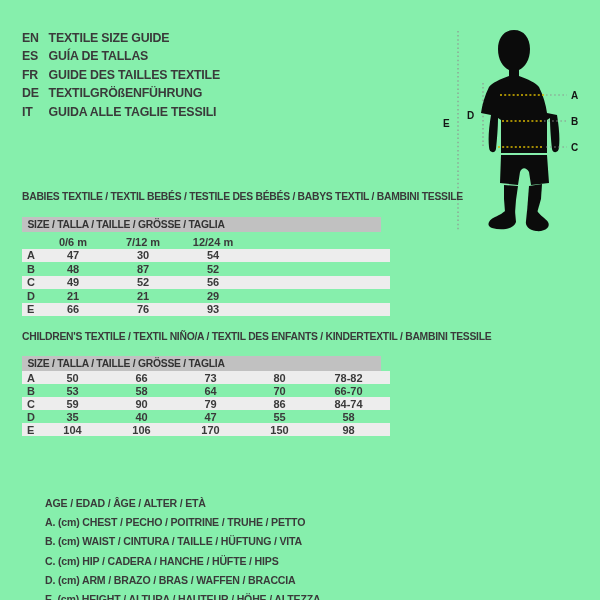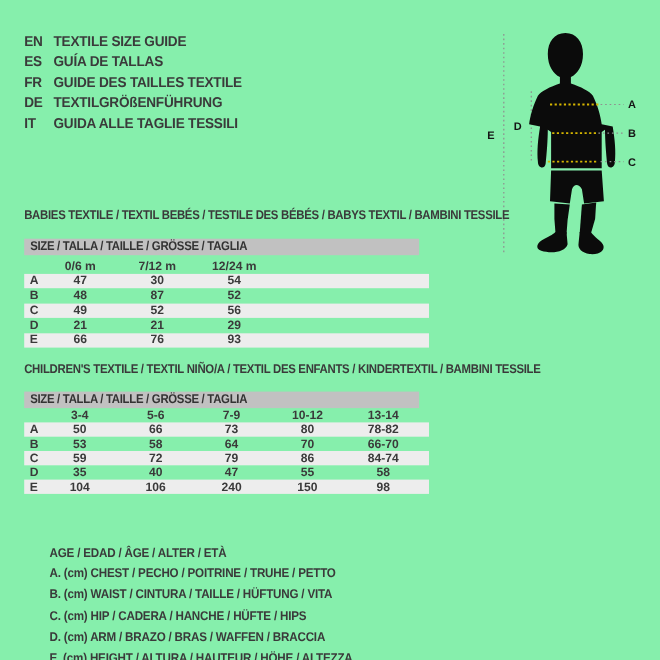--- a/index.html
+++ b/index.html
@@ -161,29 +161,20 @@
       <span class="cell">93</span>
       <span class="cell"></span>
     </div>
   </div>
 
   <div class="sec-title" style="top:330px;">CHILDREN'S TEXTILE / TEXTIL NIÑO/A / TEXTIL DES ENFANTS / KINDERTEXTIL / BAMBINI TESSILE</div>
   <div class="size-bar" style="top:356px;">
     <span>SIZE / TALLA / TAILLE / GRÖSSE / TAGLIA</span>
   </div>
   <div class="table children-table" style="top:371px;">
-    <div class="trow">
-      <span class="cell rlabel"></span>
-      <span class="cell">3-4</span>
-      <span class="cell">5-6</span>
-      <span class="cell">7-9</span>
-      <span class="cell">10-12</span>
-      <span class="cell">13-14</span>
-      <span class="cell"></span>
-    </div>
     <div class="trow stripe">
       <span class="cell rlabel">A</span>
       <span class="cell">50</span>
       <span class="cell">66</span>
       <span class="cell">73</span>
       <span class="cell">80</span>
       <span class="cell">78-82</span>
       <span class="cell"></span>
     </div>
     <div class="trow">
@@ -191,40 +182,40 @@
       <span class="cell">53</span>
       <span class="cell">58</span>
       <span class="cell">64</span>
       <span class="cell">70</span>
       <span class="cell">66-70</span>
       <span class="cell"></span>
     </div>
     <div class="trow stripe">
       <span class="cell rlabel">C</span>
       <span class="cell">59</span>
-      <span class="cell">72</span>
+      <span class="cell">90</span>
       <span class="cell">79</span>
       <span class="cell">86</span>
       <span class="cell">84-74</span>
       <span class="cell"></span>
     </div>
     <div class="trow">
       <span class="cell rlabel">D</span>
       <span class="cell">35</span>
       <span class="cell">40</span>
       <span class="cell">47</span>
       <span class="cell">55</span>
       <span class="cell">58</span>
       <span class="cell"></span>
     </div>
     <div class="trow stripe">
       <span class="cell rlabel">E</span>
       <span class="cell">104</span>
       <span class="cell">106</span>
-      <span class="cell">240</span>
+      <span class="cell">170</span>
       <span class="cell">150</span>
       <span class="cell">98</span>
       <span class="cell"></span>
     </div>
   </div>
 
   <div class="legend">
     <span class="legend-line">AGE / EDAD / ÂGE / ALTER / ETÀ</span>
     <span class="legend-line">A. (cm) CHEST / PECHO / POITRINE / TRUHE / PETTO</span>
     <span class="legend-line">B. (cm) WAIST / CINTURA / TAILLE / HÜFTUNG / VITA</span>

